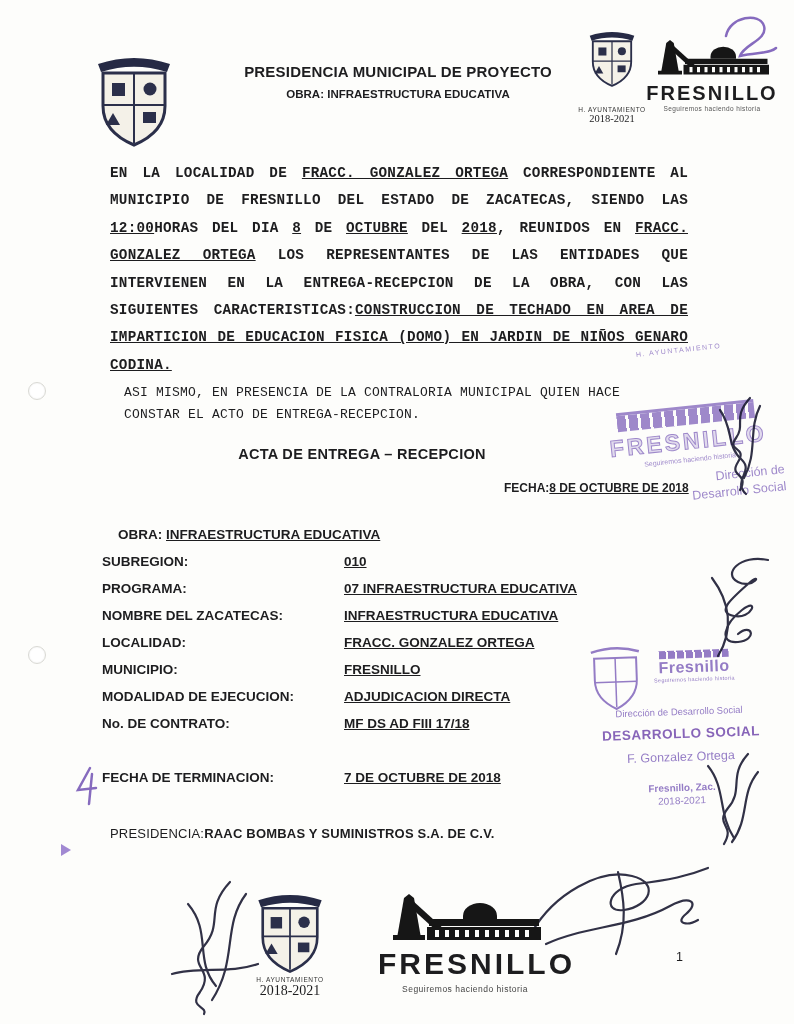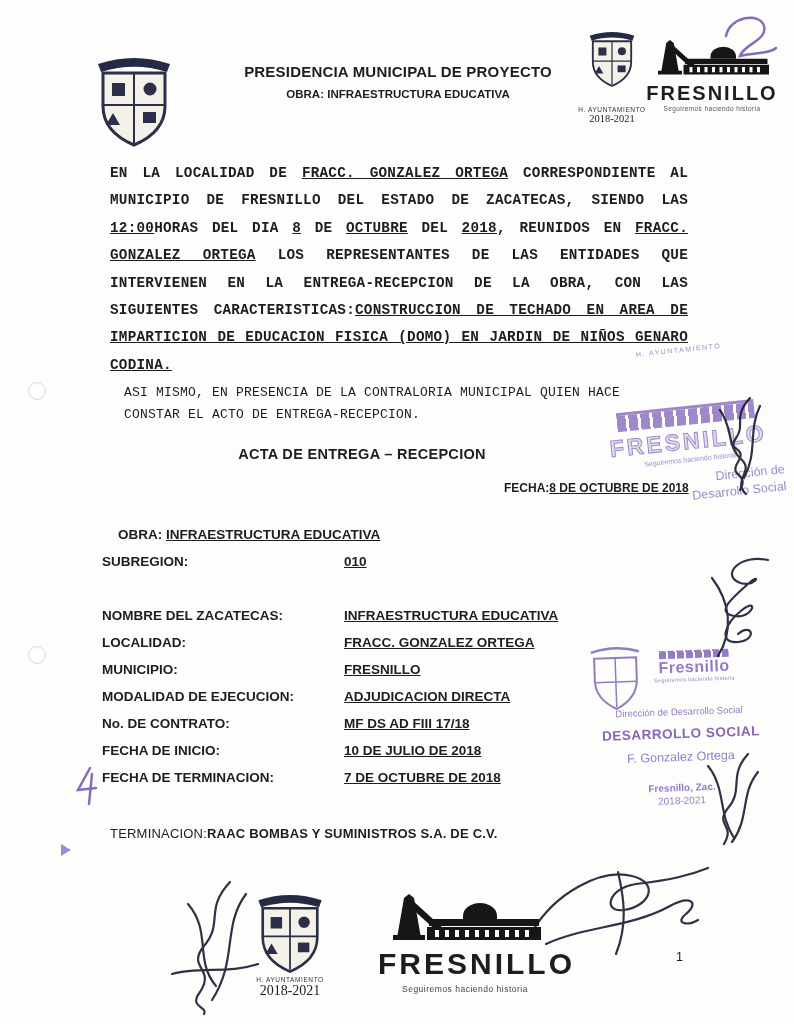--- a/index.html
+++ b/index.html
@@ -156,51 +156,51 @@
 
   <div class="abs obra">
     <span>OBRA:</span>
     <span class="u">INFRAESTRUCTURA EDUCATIVA</span>
   </div>
 
   <div class="abs drow" style="top:554px">
     <span>SUBREGION:</span>
     <span class="dval">010</span>
   </div>
+  <div class="abs drow" style="top:581px">
+    <span>PROGRAMA:</span>
+    <span class="dval">07 INFRAESTRUCTURA EDUCATIVA</span>
+  </div>
   <div class="abs drow" style="top:608px">
     <span>NOMBRE DEL ZACATECAS:</span>
     <span class="dval">INFRAESTRUCTURA EDUCATIVA</span>
   </div>
   <div class="abs drow" style="top:635px">
     <span>LOCALIDAD:</span>
     <span class="dval">FRACC. GONZALEZ ORTEGA</span>
   </div>
   <div class="abs drow" style="top:662px">
     <span>MUNICIPIO:</span>
     <span class="dval">FRESNILLO</span>
   </div>
   <div class="abs drow" style="top:689px">
     <span>MODALIDAD DE EJECUCION:</span>
     <span class="dval">ADJUDICACION DIRECTA</span>
   </div>
   <div class="abs drow" style="top:716px">
     <span>No. DE CONTRATO:</span>
     <span class="dval">MF DS AD FIII 17/18</span>
   </div>
-  <div class="abs drow" style="top:743px">
-    <span>FECHA DE INICIO:</span>
-    <span class="dval">10 DE JULIO DE 2018</span>
-  </div>
   <div class="abs drow" style="top:770px">
     <span>FECHA DE TERMINACION:</span>
     <span class="dval">7 DE OCTUBRE DE 2018</span>
   </div>
 
   <div class="abs exec" style="top:826px">
-    <span>TERMINACION:</span><span class="b">RAAC BOMBAS Y SUMINISTROS S.A. DE C.V.</span>
+    <span>PRESIDENCIA:</span><span class="b">RAAC BOMBAS Y SUMINISTROS S.A. DE C.V.</span>
   </div>
 
   <div class="abs stamp-top">
     <div class="st-a">H. AYUNTAMIENTO</div>
     <div class="st-band"></div>
     <div class="st-brand">FRESNILLO</div>
     <div class="st-tag">Seguiremos haciendo historia</div>
     <div class="st-d1">Dirección de</div>
     <div class="st-d2">Desarrollo Social</div>
   </div>

